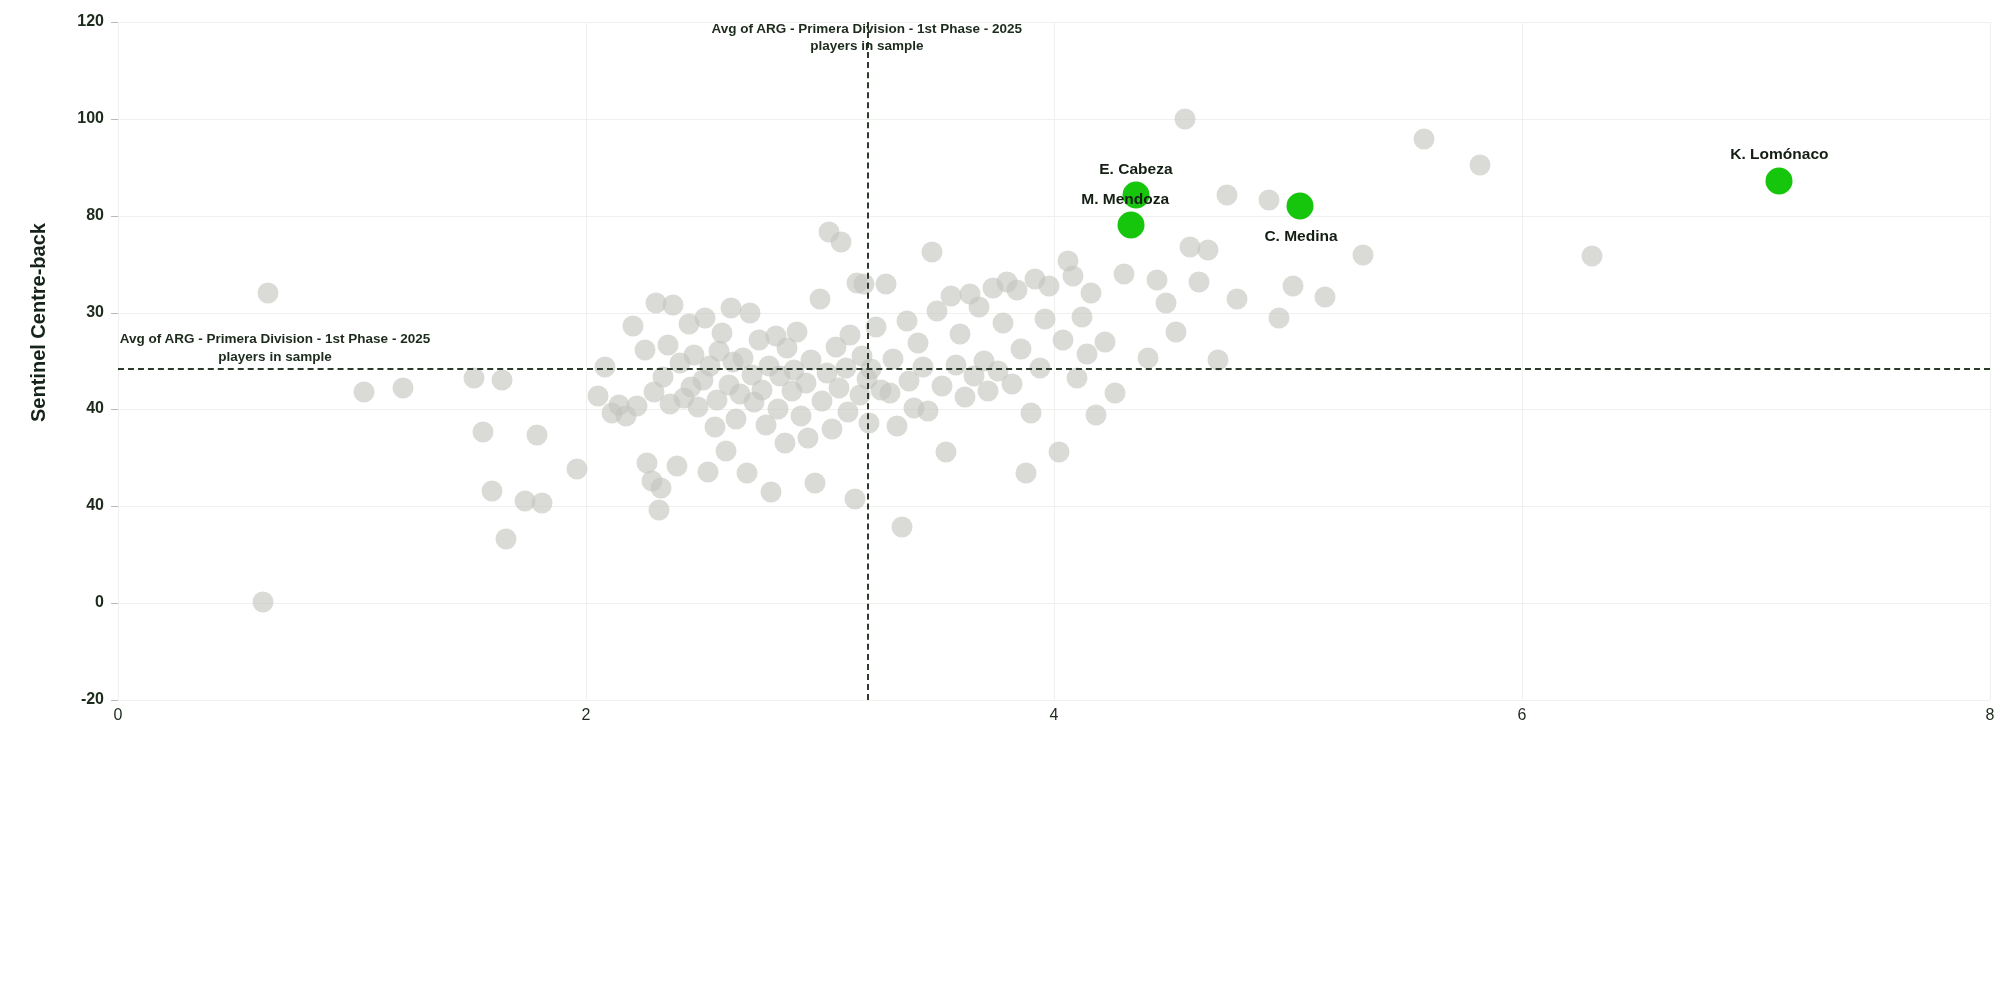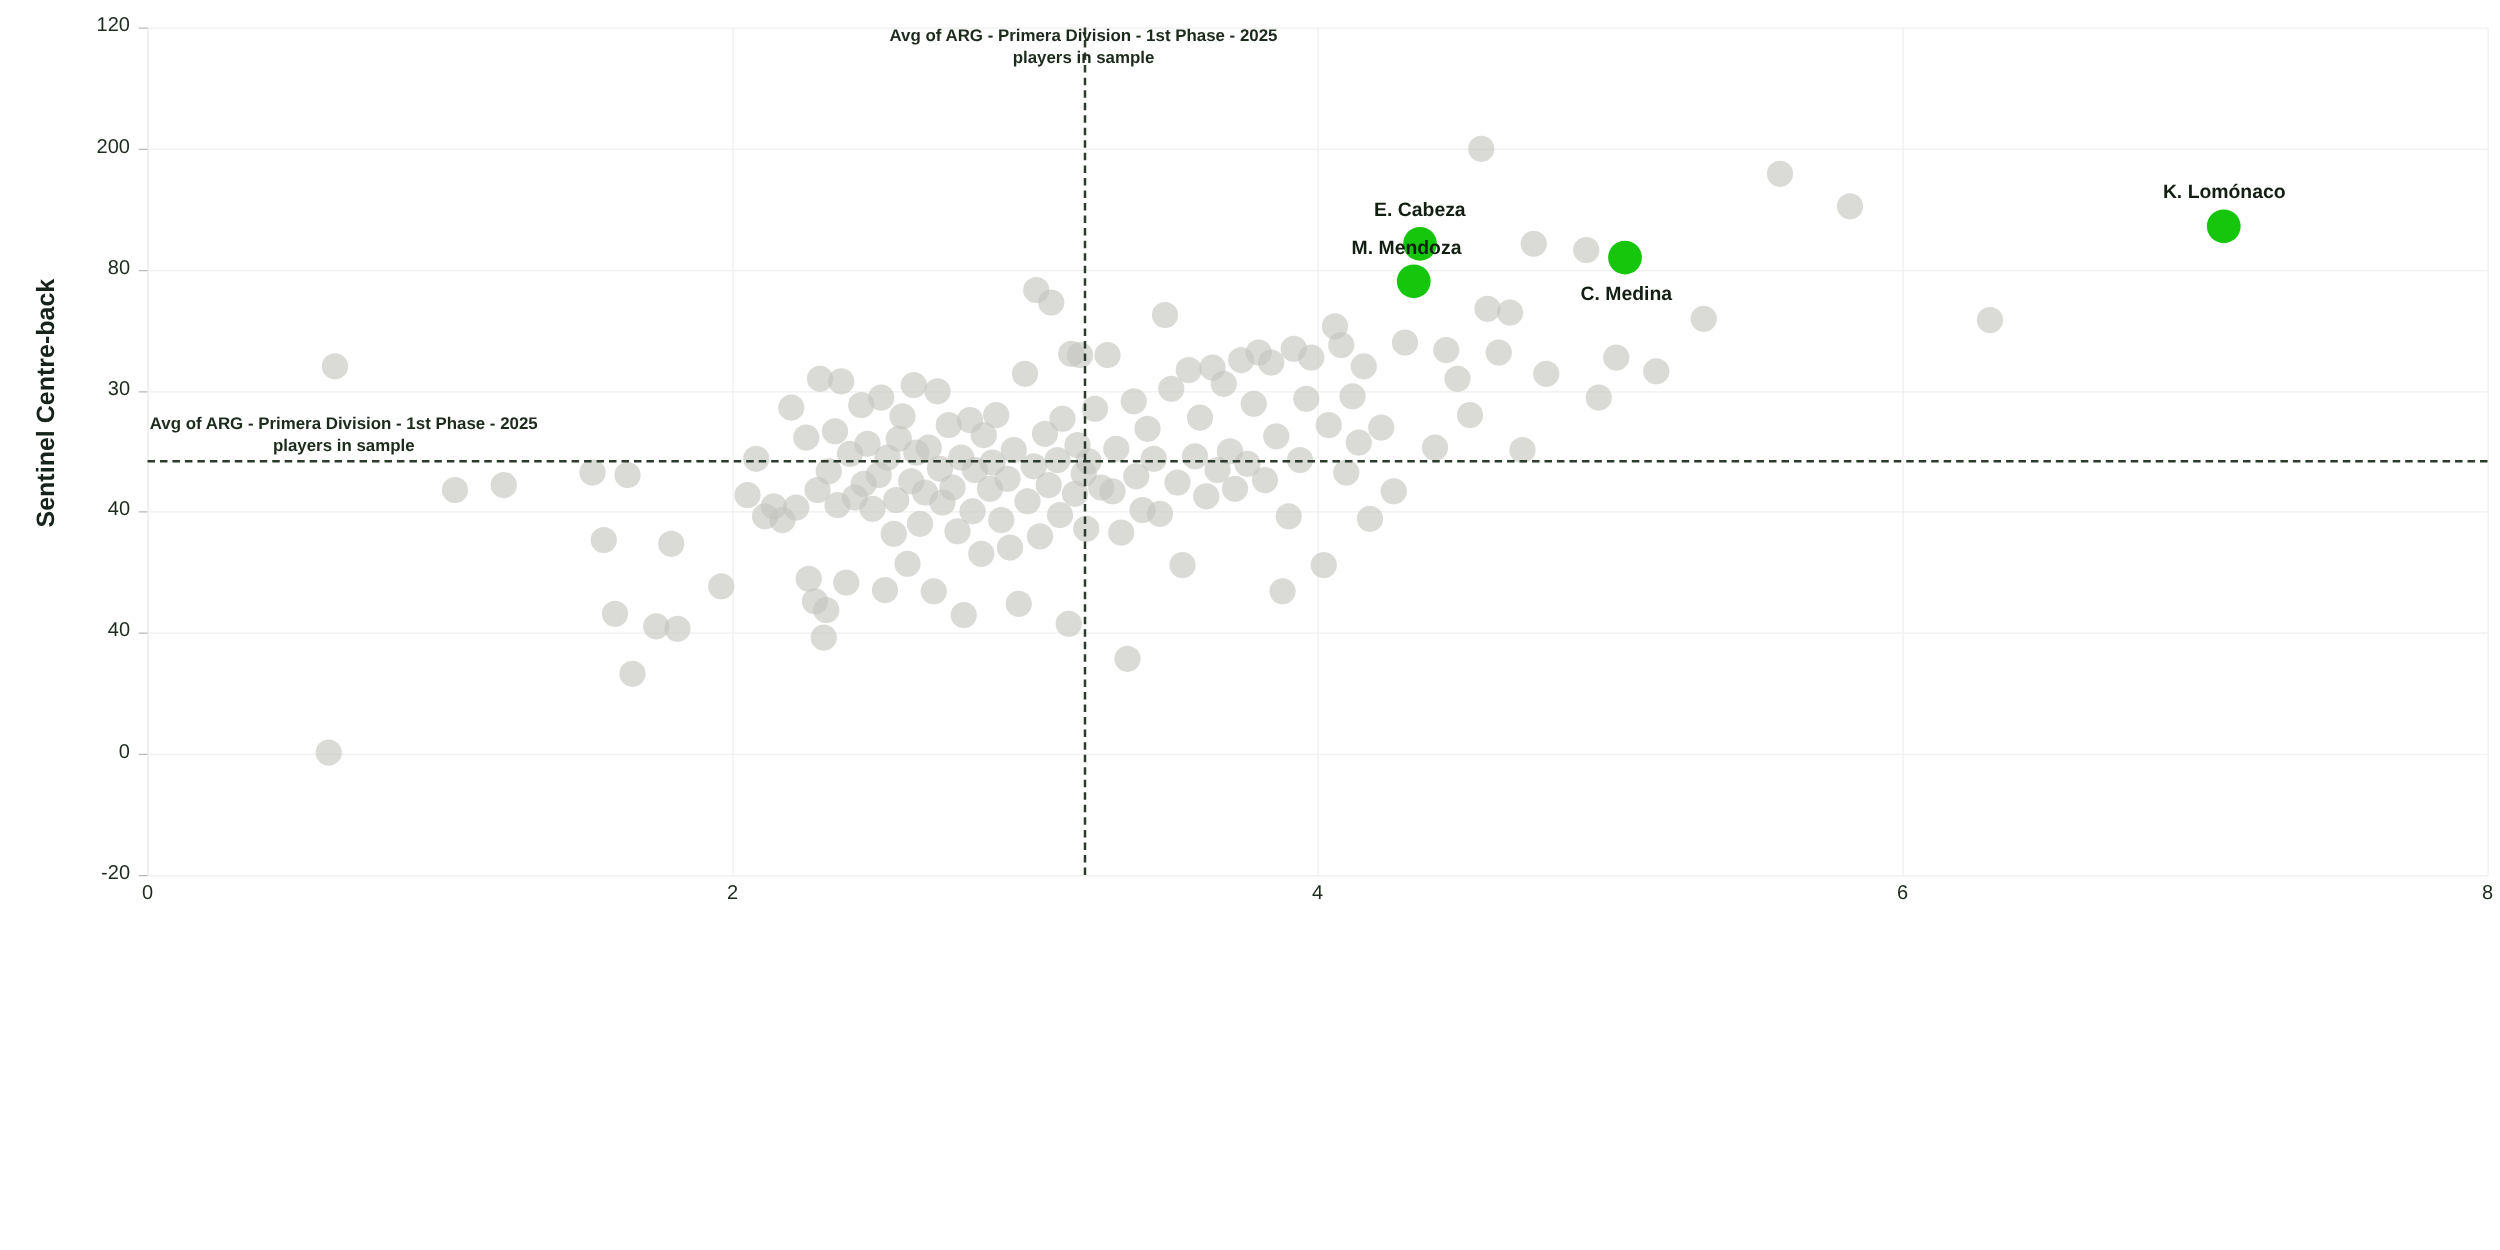--- a/index.html
+++ b/index.html
@@ -64,21 +64,21 @@
     background: #e8e8e6;
   }
 
   
   .ytick-label {
     position: absolute;
     right: 2002px;
     text-align: right;
     width: 80px;
     font-size: 16px;
-    font-weight: 400;
+    font-weight: 700;
     color: #1d2b1d;
     font-family: "Liberation Sans", sans-serif;
     white-space: nowrap;
   }
   .ytick-mark {
     position: absolute;
     width: 7px;
     height: 1px;
     background: #b9b9b6;
   }
@@ -383,21 +383,21 @@
     <div class="ytick-label" style="right: 1896px; top: 593.143px;">0</div>
     <div class="ytick-mark" style="left: 111px; top: 506.286px;"></div>
     <div class="ytick-label" style="right: 1896px; top: 496.286px;">40</div>
     <div class="ytick-mark" style="left: 111px; top: 409.429px;"></div>
     <div class="ytick-label" style="right: 1896px; top: 399.429px;">40</div>
     <div class="ytick-mark" style="left: 111px; top: 312.571px;"></div>
     <div class="ytick-label" style="right: 1896px; top: 302.571px;">30</div>
     <div class="ytick-mark" style="left: 111px; top: 215.714px;"></div>
     <div class="ytick-label" style="right: 1896px; top: 205.714px;">80</div>
     <div class="ytick-mark" style="left: 111px; top: 118.857px;"></div>
-    <div class="ytick-label" style="right: 1896px; top: 108.857px;">200</div>
+    <div class="ytick-label" style="right: 1896px; top: 108.857px;">100</div>
     <div class="ytick-mark" style="left: 111px; top: 22px;"></div>
     <div class="ytick-label" style="right: 1896px; top: 12px;">120</div>
     <div class="xtick-label" style="left: 118px;">0</div>
     <div class="xtick-label" style="left: 586px;">2</div>
     <div class="xtick-label" style="left: 1054px;">4</div>
     <div class="xtick-label" style="left: 1522px;">6</div>
     <div class="xtick-label" style="left: 1990px;">8</div>
     <div class="ref-annot ref-annot-v" style="left: 866.8px; top: 20px;">Avg of ARG - Primera Division - 1st Phase - 2025
 players in sample</div>
     <div class="ref-annot" style="left: 90px; top: 330.264px; width: 370px;">Avg of ARG - Primera Division - 1st Phase - 2025

